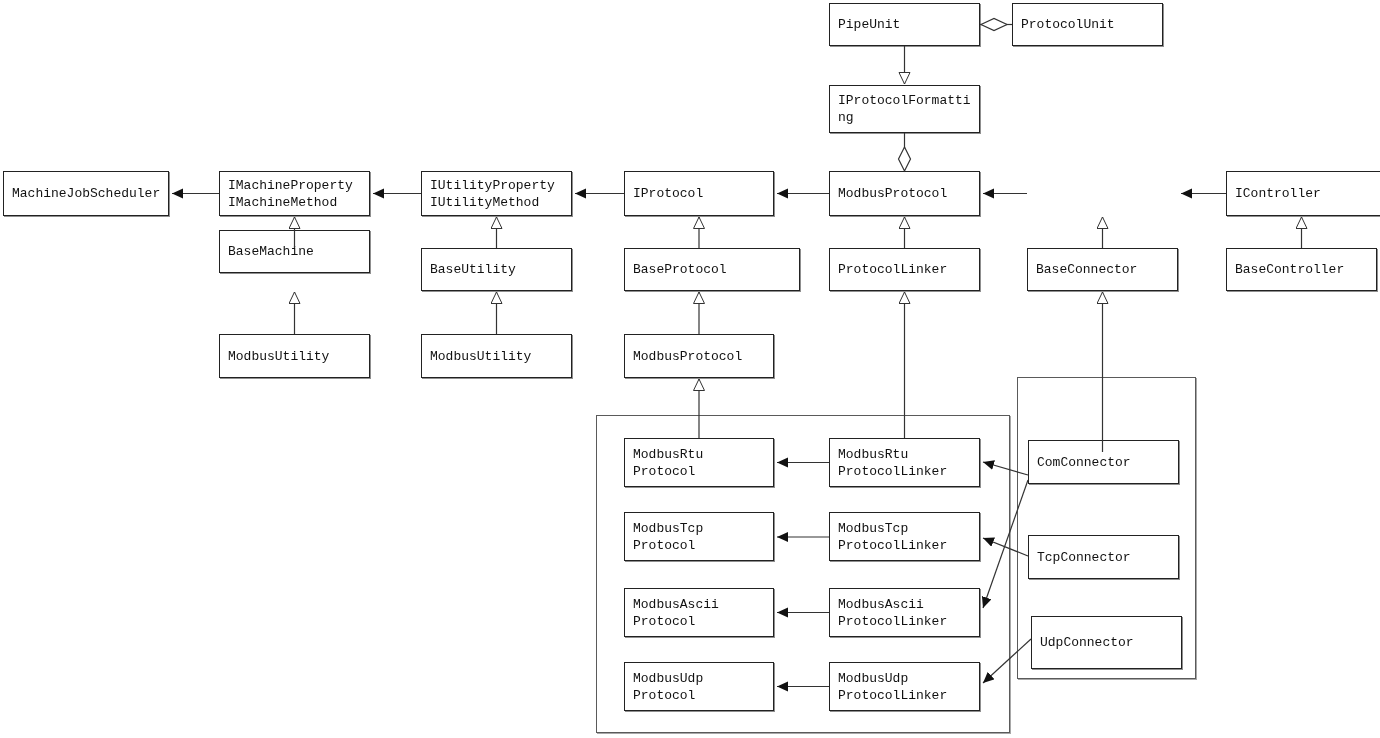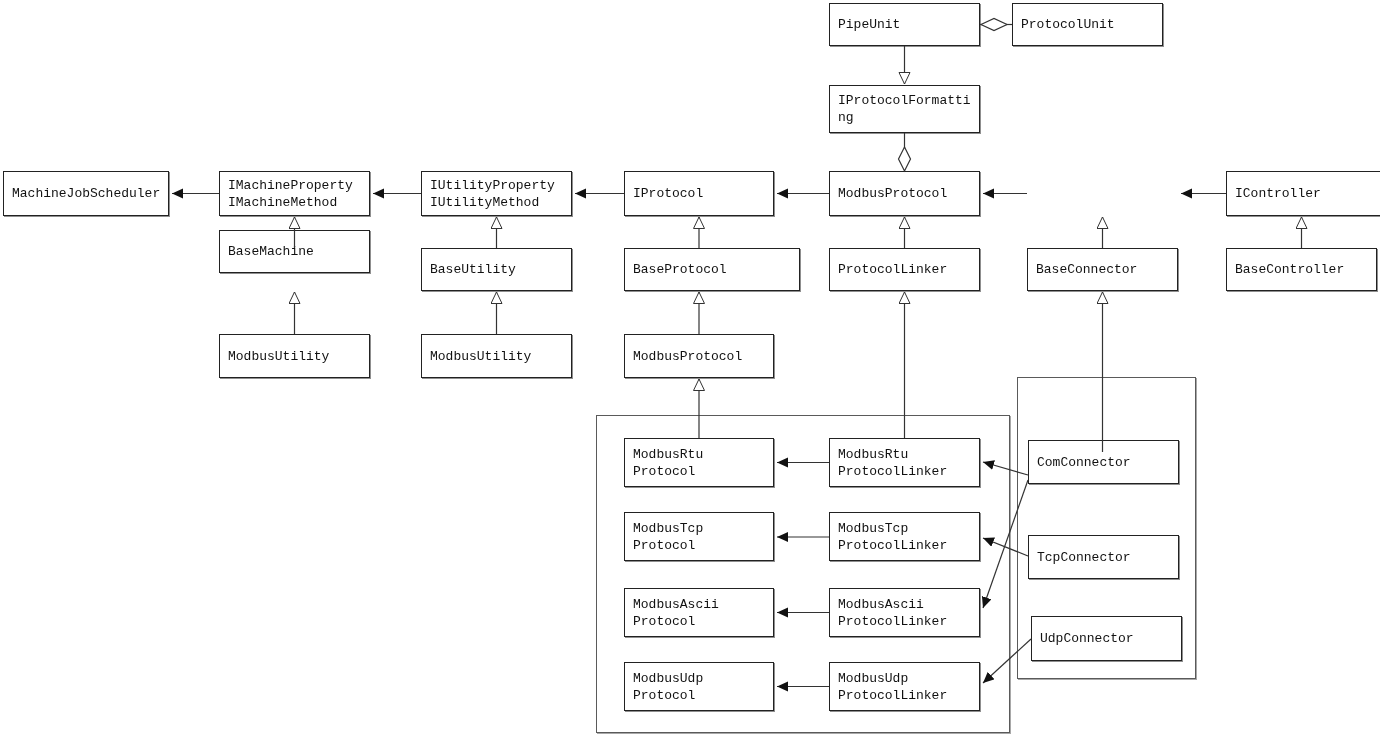--- a/index.html
+++ b/index.html
@@ -144,21 +144,21 @@
     <span>ModbusUdp</span>
     <span>ProtocolLinker</span>
   </div>
 
   <div class="node" style="left:1028px;top:440px;width:151px;height:44px">
     <span>ComConnector</span>
   </div>
   <div class="node" style="left:1028px;top:535px;width:151px;height:44px">
     <span>TcpConnector</span>
   </div>
-  <div class="node" style="left:1031px;top:616px;width:151px;height:45px">
+  <div class="node" style="left:1031px;top:616px;width:151px;height:53px">
     <span>UdpConnector</span>
   </div>
 
   <svg class="edges" width="1380" height="738">
     <defs>
       <marker id="mArrow" markerUnits="userSpaceOnUse" markerWidth="13" markerHeight="11" refX="11" refY="5" orient="auto">
         <path d="M0,0 L11,5 L0,10 Z" fill="#111111"></path>
       </marker>
       <marker id="mTri" markerUnits="userSpaceOnUse" markerWidth="14" markerHeight="13" refX="12" refY="6" orient="auto">
         <path d="M0.5,0.5 L12,6 L0.5,11.5 Z" fill="#ffffff" stroke="#333333" stroke-width="1"></path>

